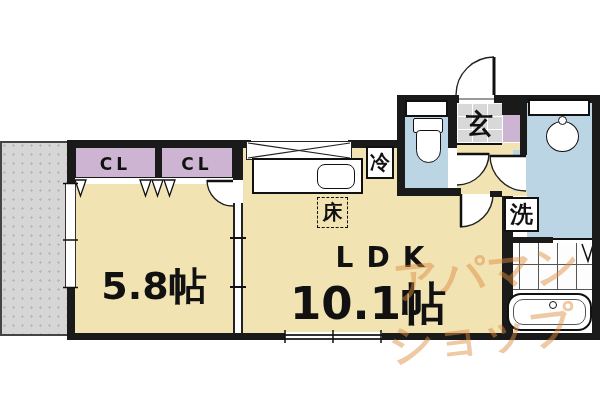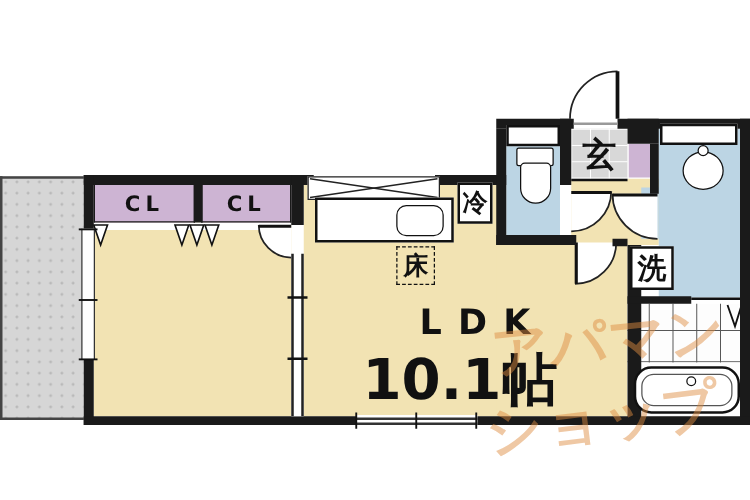--- a/index.html
+++ b/index.html
@@ -230,20 +230,21 @@
   <div class="bowl abs"></div>
   <div class="basin abs"></div>
   <div class="basin-neck abs"></div>
   <div class="tub abs">
     <div class="tub-in"></div>
     <div class="faucet"></div>
   </div>
 
   <div class="label lbl-cl lbl-cl1">CL</div>
   <div class="label lbl-cl lbl-cl2">CL</div>
+  <div class="label lbl-yosize">5.8帖</div>
   <div class="label lbl-ldk">LDK</div>
   <div class="label lbl-ldksize">10.1帖</div>
   <div class="label lbl-floor">床</div>
   <div class="label lbl-fridge">冷</div>
   <div class="label lbl-genkan">玄</div>
   <div class="label lbl-washer">洗</div>
 
   <div class="wm wm1">アパマン</div>
   <div class="wm wm2">ショップ</div>
 

